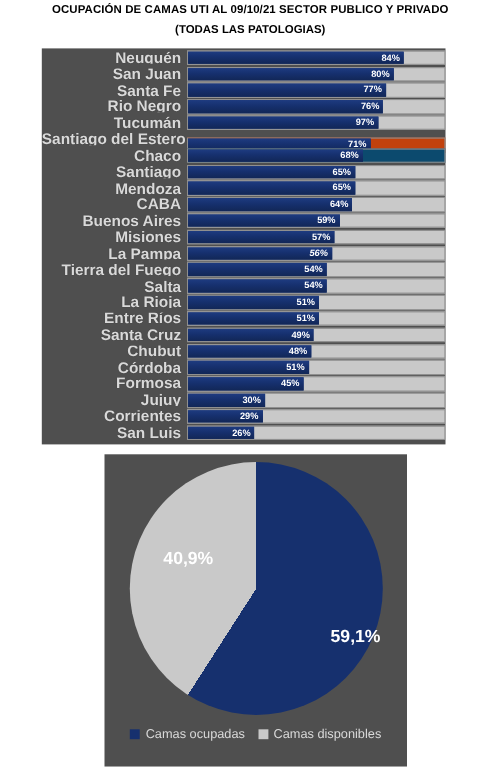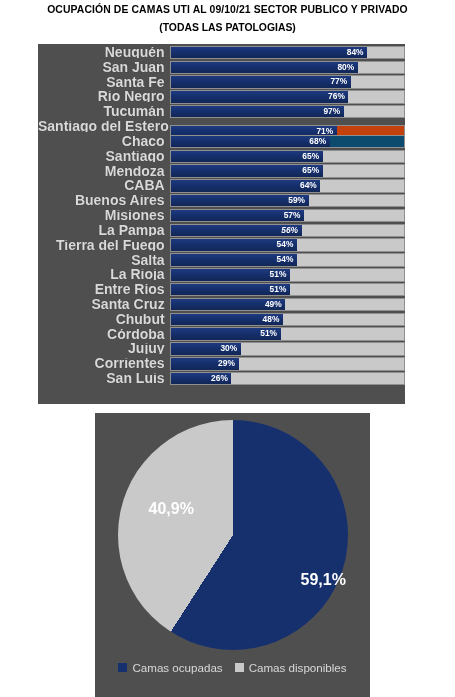--- a/index.html
+++ b/index.html
@@ -285,20 +285,27 @@
         </div>
       </div>
       <div class="bar-row">
         <div class="bar-label">Córdoba</div>
         <div class="bar-track" style="background: rgb(201, 201, 201);">
           <div class="bar-fill" style="width: 109.98px;"></div>
           <span class="bar-value" style="right: 127.02px;">51%</span>
         </div>
       </div>
       <div class="bar-row">
+        <div class="bar-label">Formosa</div>
+        <div class="bar-track" style="background: rgb(201, 201, 201);">
+          <div class="bar-fill" style="width: 105.3px;"></div>
+          <span class="bar-value" style="right: 131.7px;">45%</span>
+        </div>
+      </div>
+      <div class="bar-row">
         <div class="bar-label">Jujuy</div>
         <div class="bar-track" style="background: rgb(201, 201, 201);">
           <div class="bar-fill" style="width: 70.2px;"></div>
           <span class="bar-value" style="right: 166.8px;">30%</span>
         </div>
       </div>
       <div class="bar-row">
         <div class="bar-label">Corrientes</div>
         <div class="bar-track" style="background: rgb(201, 201, 201);">
           <div class="bar-fill" style="width: 67.86px;"></div>

